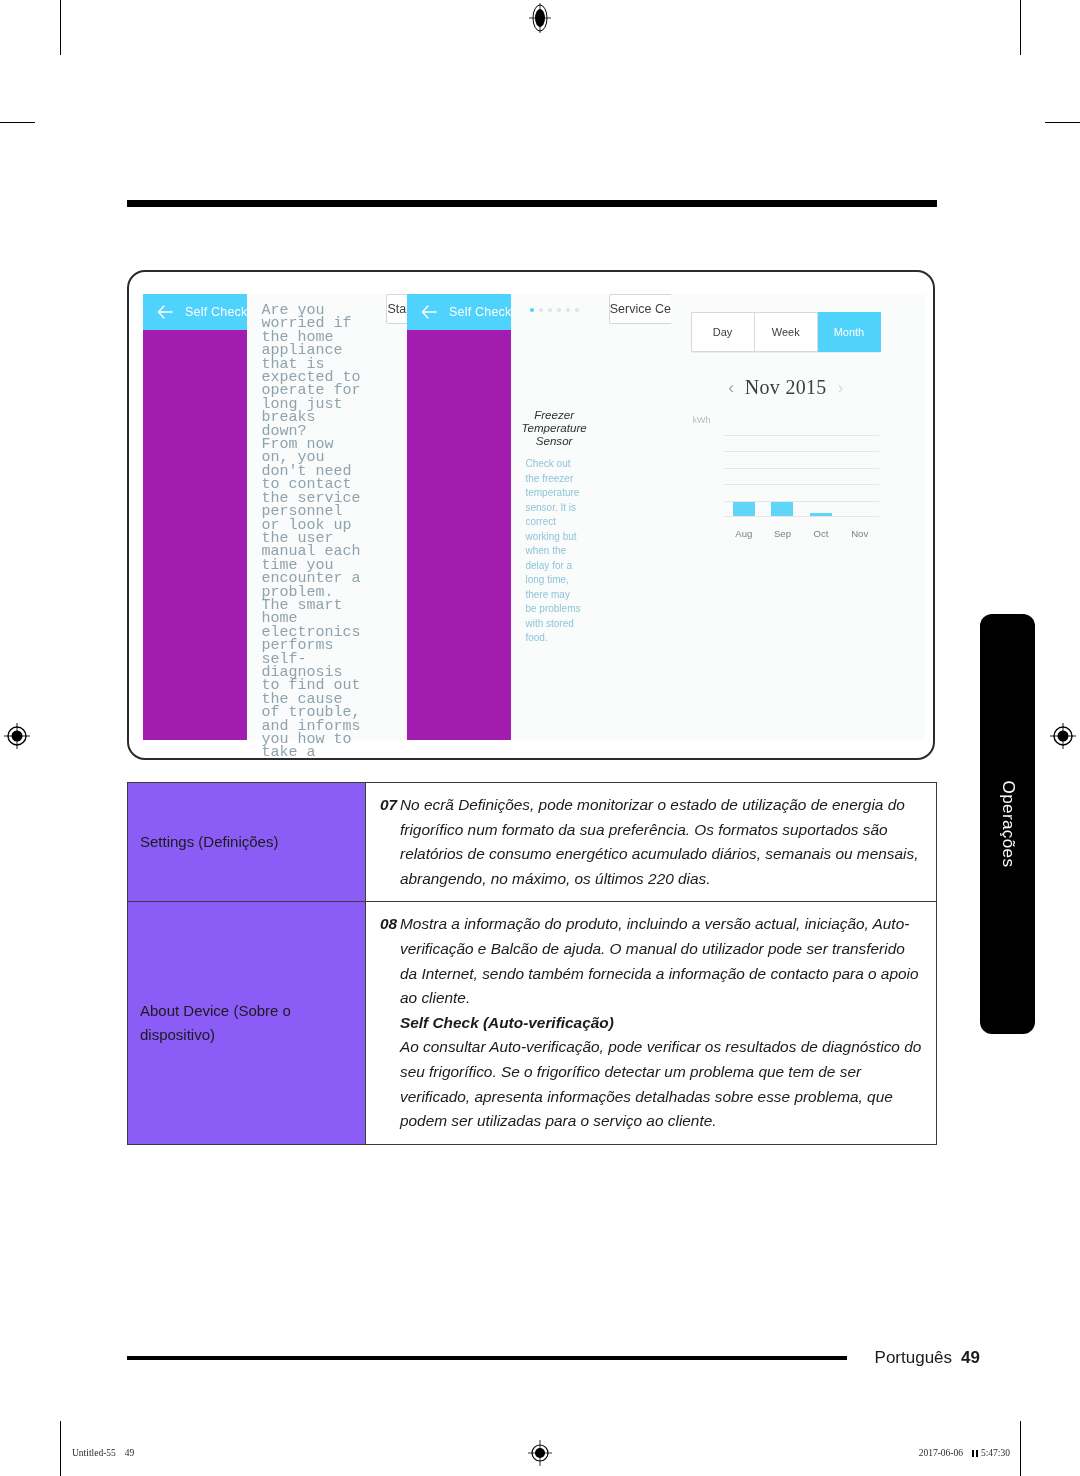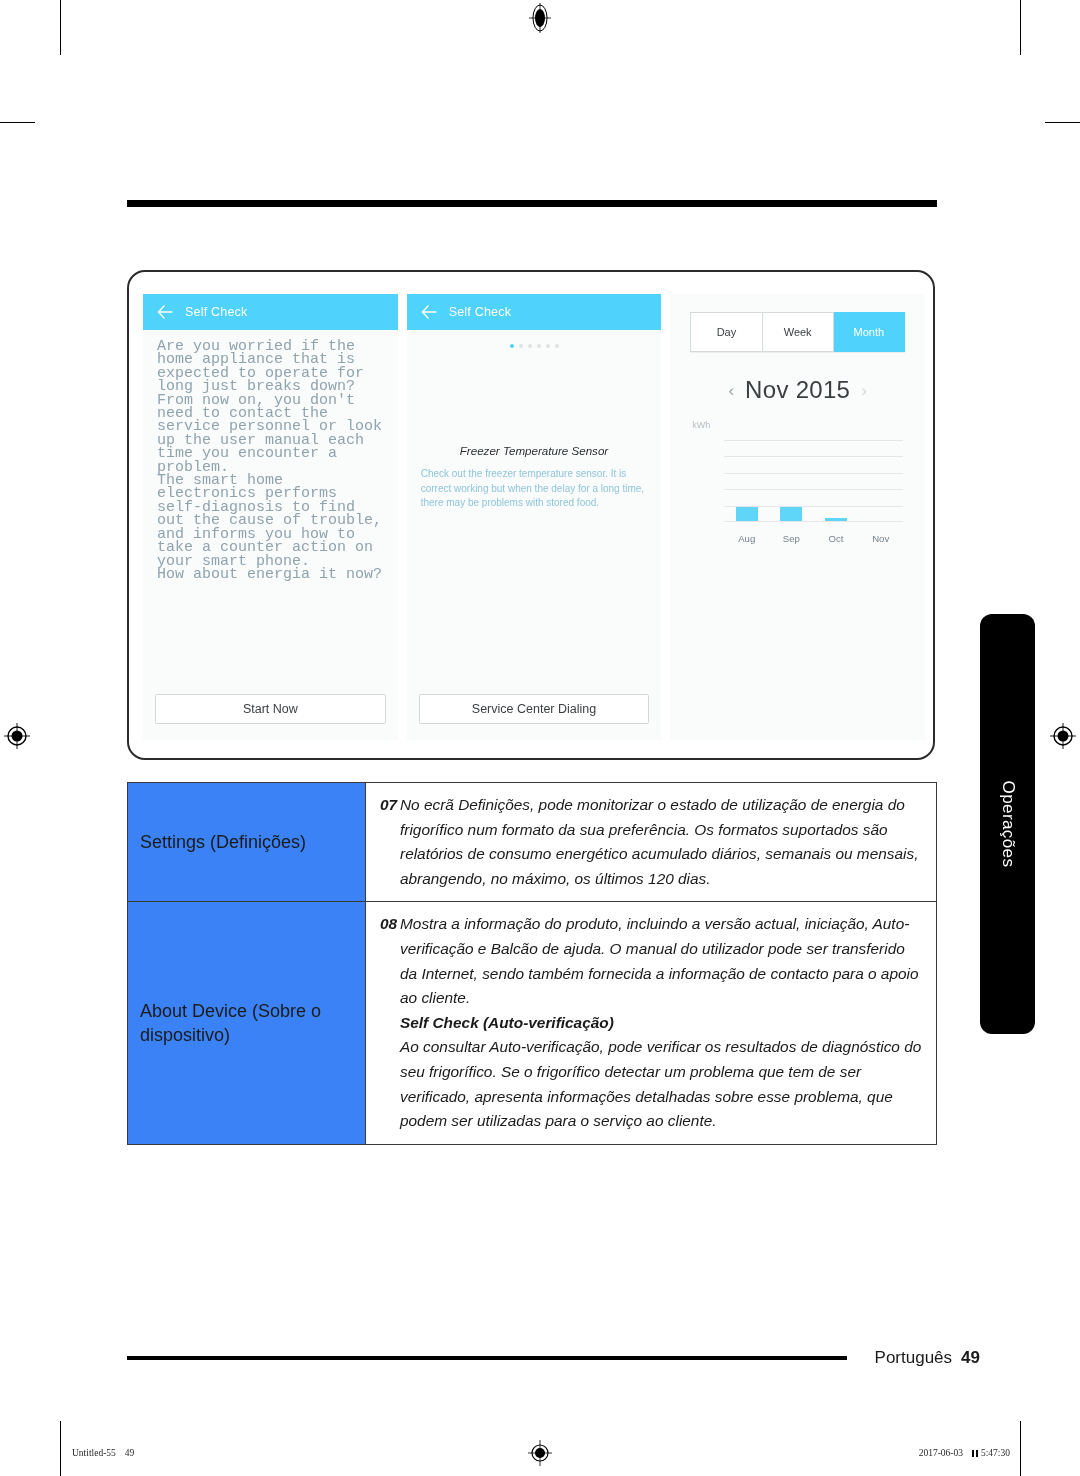--- a/index.html
+++ b/index.html
@@ -47,24 +47,23 @@
     position: absolute;
     left: 14px;
     top: 22px;
     width: 782px;
     height: 446px;
     display: flex;
     gap: 9px;
   }
   .phone {
     width: 255px;
-    background: #c2410c;
+    background: #a21caf;
     position: relative;
     display: flex;
-    flex-direction: column;
     box-sizing: border-box;
   }
   .appbar {
     height: 36px;
     background: #4fd2fb;
     display: flex;
     align-items: center;
     padding-left: 14px;
     gap: 12px;
     flex: 0 0 auto;
@@ -166,21 +165,21 @@
   }
   .month-nav {
     display: flex;
     align-items: center;
     justify-content: center;
     gap: 11px;
     margin-top: 24px;
   }
   .month-nav .chev { color: #9aa4a9; font-size: 17px; line-height: 1; }
   .month-nav .chev.dim { color: #d2d8db; }
-  .month-nav .mlabel { font-size: 24px; color: #3b3f42; letter-spacing: .3px; }
+  .month-nav .mlabel { font-size: 20px; color: #3b3f42; letter-spacing: .3px; font-family: Liberation Serif, serif; }
 
   .chart {
     position: relative;
     margin: 20px 12px 0 12px;
     height: 120px;
   }
   .chart .unit {
     position: absolute;
     left: 0; top: -4px;
     font-size: 9px;
@@ -243,22 +242,22 @@
     border: 1.5px solid #3a3a3a;
     vertical-align: middle;
     padding: 10px 12px;
     font-size: 15.4px;
     line-height: 24.6px;
     color: #1b1b1b;
     font-family: "Liberation Sans", sans-serif;
   }
   .tbl td.k {
     width: 213px;
-    background: #3b82f6;
-    font-size: 18px;
+    background: #8b5cf6;
+    font-size: 15px;
     line-height: 24px;
     margin-top: 32px;
   }
   .tbl td.v { background: #ffffff; padding-left: 0; }
   .vrow { display: flex; font-style: italic; }
   .vnum {
     flex: 0 0 34px;
     font-weight: bold;
     padding-left: 14px;
     box-sizing: border-box;
@@ -474,21 +473,21 @@
   </div>
 </div>
 
 <table class="tbl">
   <tbody>
       <tr>
     <td class="k">Settings (Definições)</td>
     <td class="v">
       <div class="vrow">
         <span class="vnum">07</span>
-        <span class="vtxt">No ecrã Definições, pode monitorizar o estado de utilização de energia do frigorífico num formato da sua preferência. Os formatos suportados são relatórios de consumo energético acumulado diários, semanais ou mensais, abrangendo, no máximo, os últimos 120 dias.</span>
+        <span class="vtxt">No ecrã Definições, pode monitorizar o estado de utilização de energia do frigorífico num formato da sua preferência. Os formatos suportados são relatórios de consumo energético acumulado diários, semanais ou mensais, abrangendo, no máximo, os últimos 220 dias.</span>
       </div>
     </td>
   </tr>
   <tr>
     <td class="k">About Device (Sobre o dispositivo)</td>
     <td class="v">
       <div class="vrow">
         <span class="vnum">08</span>
         <span class="vtxt">Mostra a informação do produto, incluindo a versão actual, iniciação, Auto-verificação e Balcão de ajuda. O manual do utilizador pode ser transferido da Internet, sendo também fornecida a informação de contacto para o apoio ao cliente.</span>
       </div>
@@ -510,14 +509,14 @@
 
 <div class="foot-rule"></div>
 <div class="foot-lang">
   <span>Português</span><span class="pg">49</span>
 </div>
 
 <div class="slug slug-left">
   <span>Untitled-55</span><span class="gap"></span><span>49</span>
 </div>
 <div class="slug slug-right">
-  <span>2017-06-03</span><span class="gap"></span><span class="sq"></span><span>5:47:30</span>
+  <span>2017-06-06</span><span class="gap"></span><span class="sq"></span><span>5:47:30</span>
 </div>
 
 </body></html>

